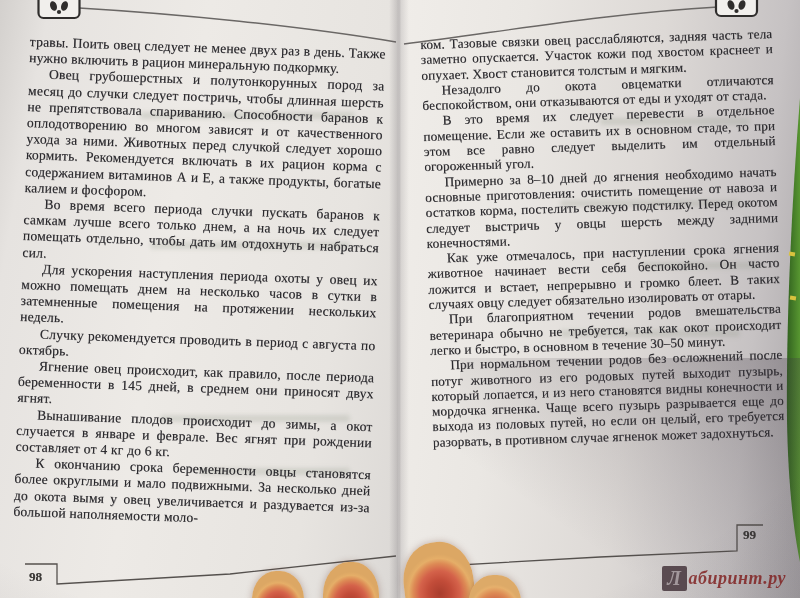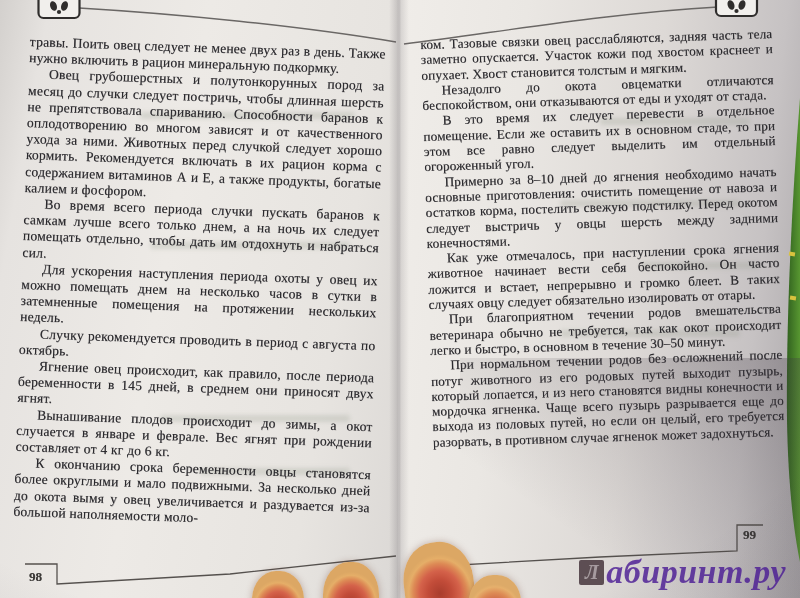--- a/index.html
+++ b/index.html
@@ -74,21 +74,21 @@
   .watermark{
     position:absolute;right:14px;bottom:7px;display:flex;align-items:center;
     opacity:0.82;font-style:italic;font-weight:bold;
   }
   .wm-badge{
     display:flex;align-items:center;justify-content:center;
     width:25px;height:25px;margin-right:2px;border-radius:2px;
     background:#413037;color:#9a8e93;
     font-size:20px;font-style:italic;font-weight:bold;
   }
-  .wm-text{color:#4c1d95;font-size:34px;letter-spacing:0.5px;}
+  .wm-text{color:#7f1d1d;font-size:18px;letter-spacing:0.5px;}
 </style>
 </head>
 <body>
 
 <div class="photo">
 
   <div class="page page-left">
     <div class="ghost" style="left:140px;top:112px;width:215px;"></div>
     <div class="ghost" style="left:150px;top:242px;width:200px;"></div>
     <div class="ghost" style="left:160px;top:415px;width:190px;"></div>

